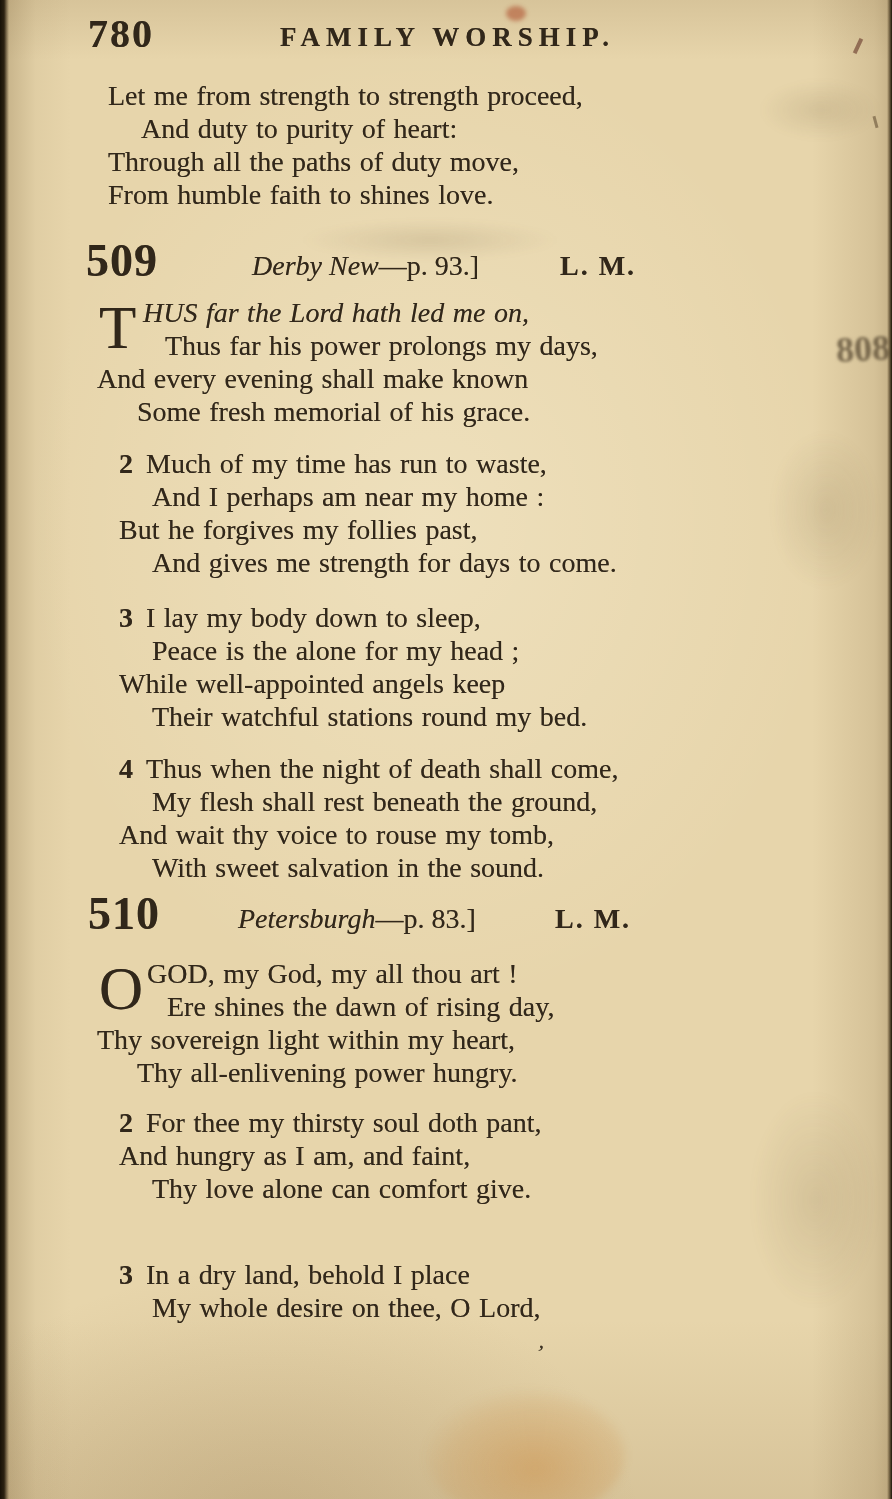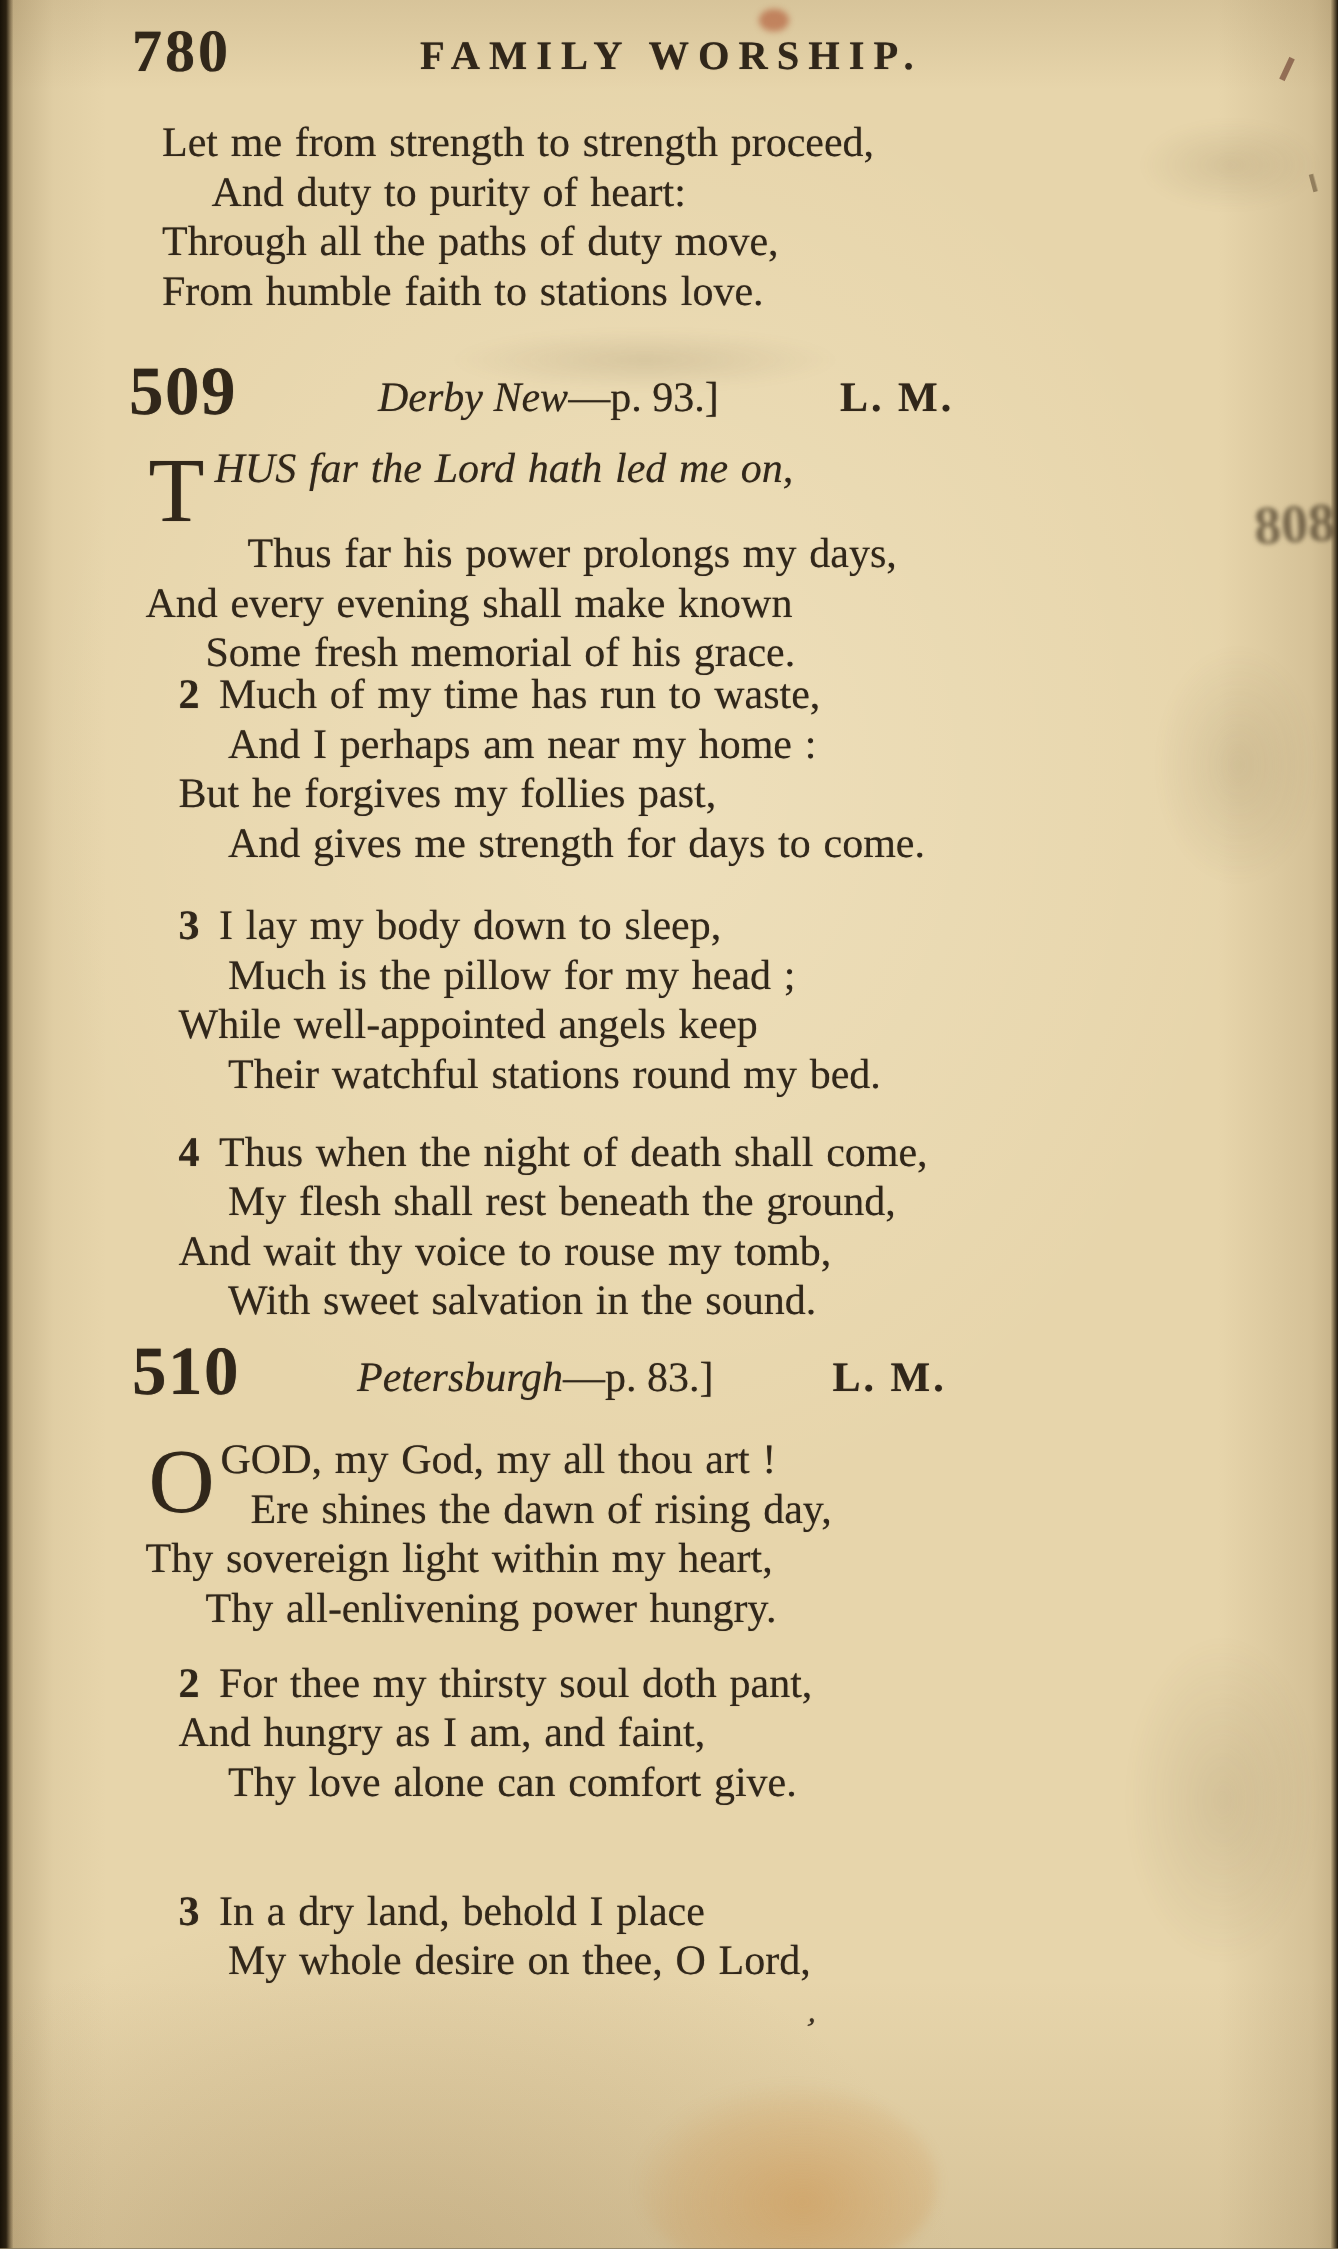--- a/index.html
+++ b/index.html
@@ -30,21 +30,21 @@
   .tune{font-size:28px;line-height:1;}
   .tune .tname{font-style:italic;}
   .meter{font-size:28px;font-weight:bold;line-height:1;letter-spacing:2px;}
   .stanza{position:absolute;font-size:28px;line-height:33px;word-spacing:1.5px;}
   .line{display:block;white-space:nowrap;}
   .ind{margin-left:33px;}
   .vnum{display:inline-block;margin-right:13px;font-weight:bold;}
   .dropv{padding-left:0;}
   .dcap{position:absolute;left:2px;top:1px;font-size:61px;line-height:1;}
   .dl1{margin-left:46px;font-style:italic;}
-  .dl2{margin-left:68px;margin-top:24px;}
+  .dl2{margin-left:68px;}
   .dl4{margin-left:40px;}
   .dl1o{margin-left:50px;}
   .dl2o{margin-left:70px;}
   
   .stain-bottom{position:absolute;left:425px;top:1390px;width:200px;height:130px;border-radius:50%;
     background:radial-gradient(ellipse at 55% 60%, rgba(201,126,44,0.38), rgba(201,126,44,0.14) 55%, rgba(201,126,44,0) 75%);
     filter:blur(4px);}
   .stain-top{position:absolute;left:506px;top:6px;width:20px;height:15px;border-radius:50%;
     background:rgba(168,62,30,0.5);filter:blur(2px);}
   .tickmark{position:absolute;left:536px;top:1340px;font-size:22px;color:rgba(49,39,26,0.85);transform:rotate(14deg);}
@@ -63,21 +63,21 @@
 
 <div class="page ink">
 
   <span class="abs pageno" style="left:88px;top:14px;">780</span>
   <span class="abs runhead" style="left:280px;top:24px;">FAMILY WORSHIP.</span>
 
   <div class="stanza" style="left:108px;top:79px;">
     <span class="line">Let me from strength to strength proceed,</span>
     <span class="line ind">And duty to purity of heart:</span>
     <span class="line">Through all the paths of duty move,</span>
-    <span class="line">From humble faith to stations love.</span>
+    <span class="line">From humble faith to shines love.</span>
   </div>
 
   <span class="abs hymnno" style="left:86px;top:238px;">509</span>
   <span class="abs tune" style="left:252px;top:252px;"><span class="tname">Derby New</span><span>—p. 93.]</span></span>
   <span class="abs meter" style="left:560px;top:252px;">L. M.</span>
 
   <div class="stanza dropv" style="left:97px;top:296px;">
     <span class="dcap">T</span>
     <span class="line dl1">HUS far the Lord hath led me on,</span>
     <span class="line dl2">Thus far his power prolongs my days,</span>
@@ -87,21 +87,21 @@
 
   <div class="stanza" style="left:119px;top:447px;">
     <span class="line"><span class="vnum">2</span><span>Much of my time has run to waste,</span></span>
     <span class="line ind">And I perhaps am near my home :</span>
     <span class="line">But he forgives my follies past,</span>
     <span class="line ind">And gives me strength for days to come.</span>
   </div>
 
   <div class="stanza" style="left:119px;top:601px;">
     <span class="line"><span class="vnum">3</span><span>I lay my body down to sleep,</span></span>
-    <span class="line ind">Much is the pillow for my head ;</span>
+    <span class="line ind">Peace is the alone for my head ;</span>
     <span class="line">While well-appointed angels keep</span>
     <span class="line ind">Their watchful stations round my bed.</span>
   </div>
 
   <div class="stanza" style="left:119px;top:752px;">
     <span class="line"><span class="vnum">4</span><span>Thus when the night of death shall come,</span></span>
     <span class="line ind">My flesh shall rest beneath the ground,</span>
     <span class="line">And wait thy voice to rouse my tomb,</span>
     <span class="line ind">With sweet salvation in the sound.</span>
   </div>

